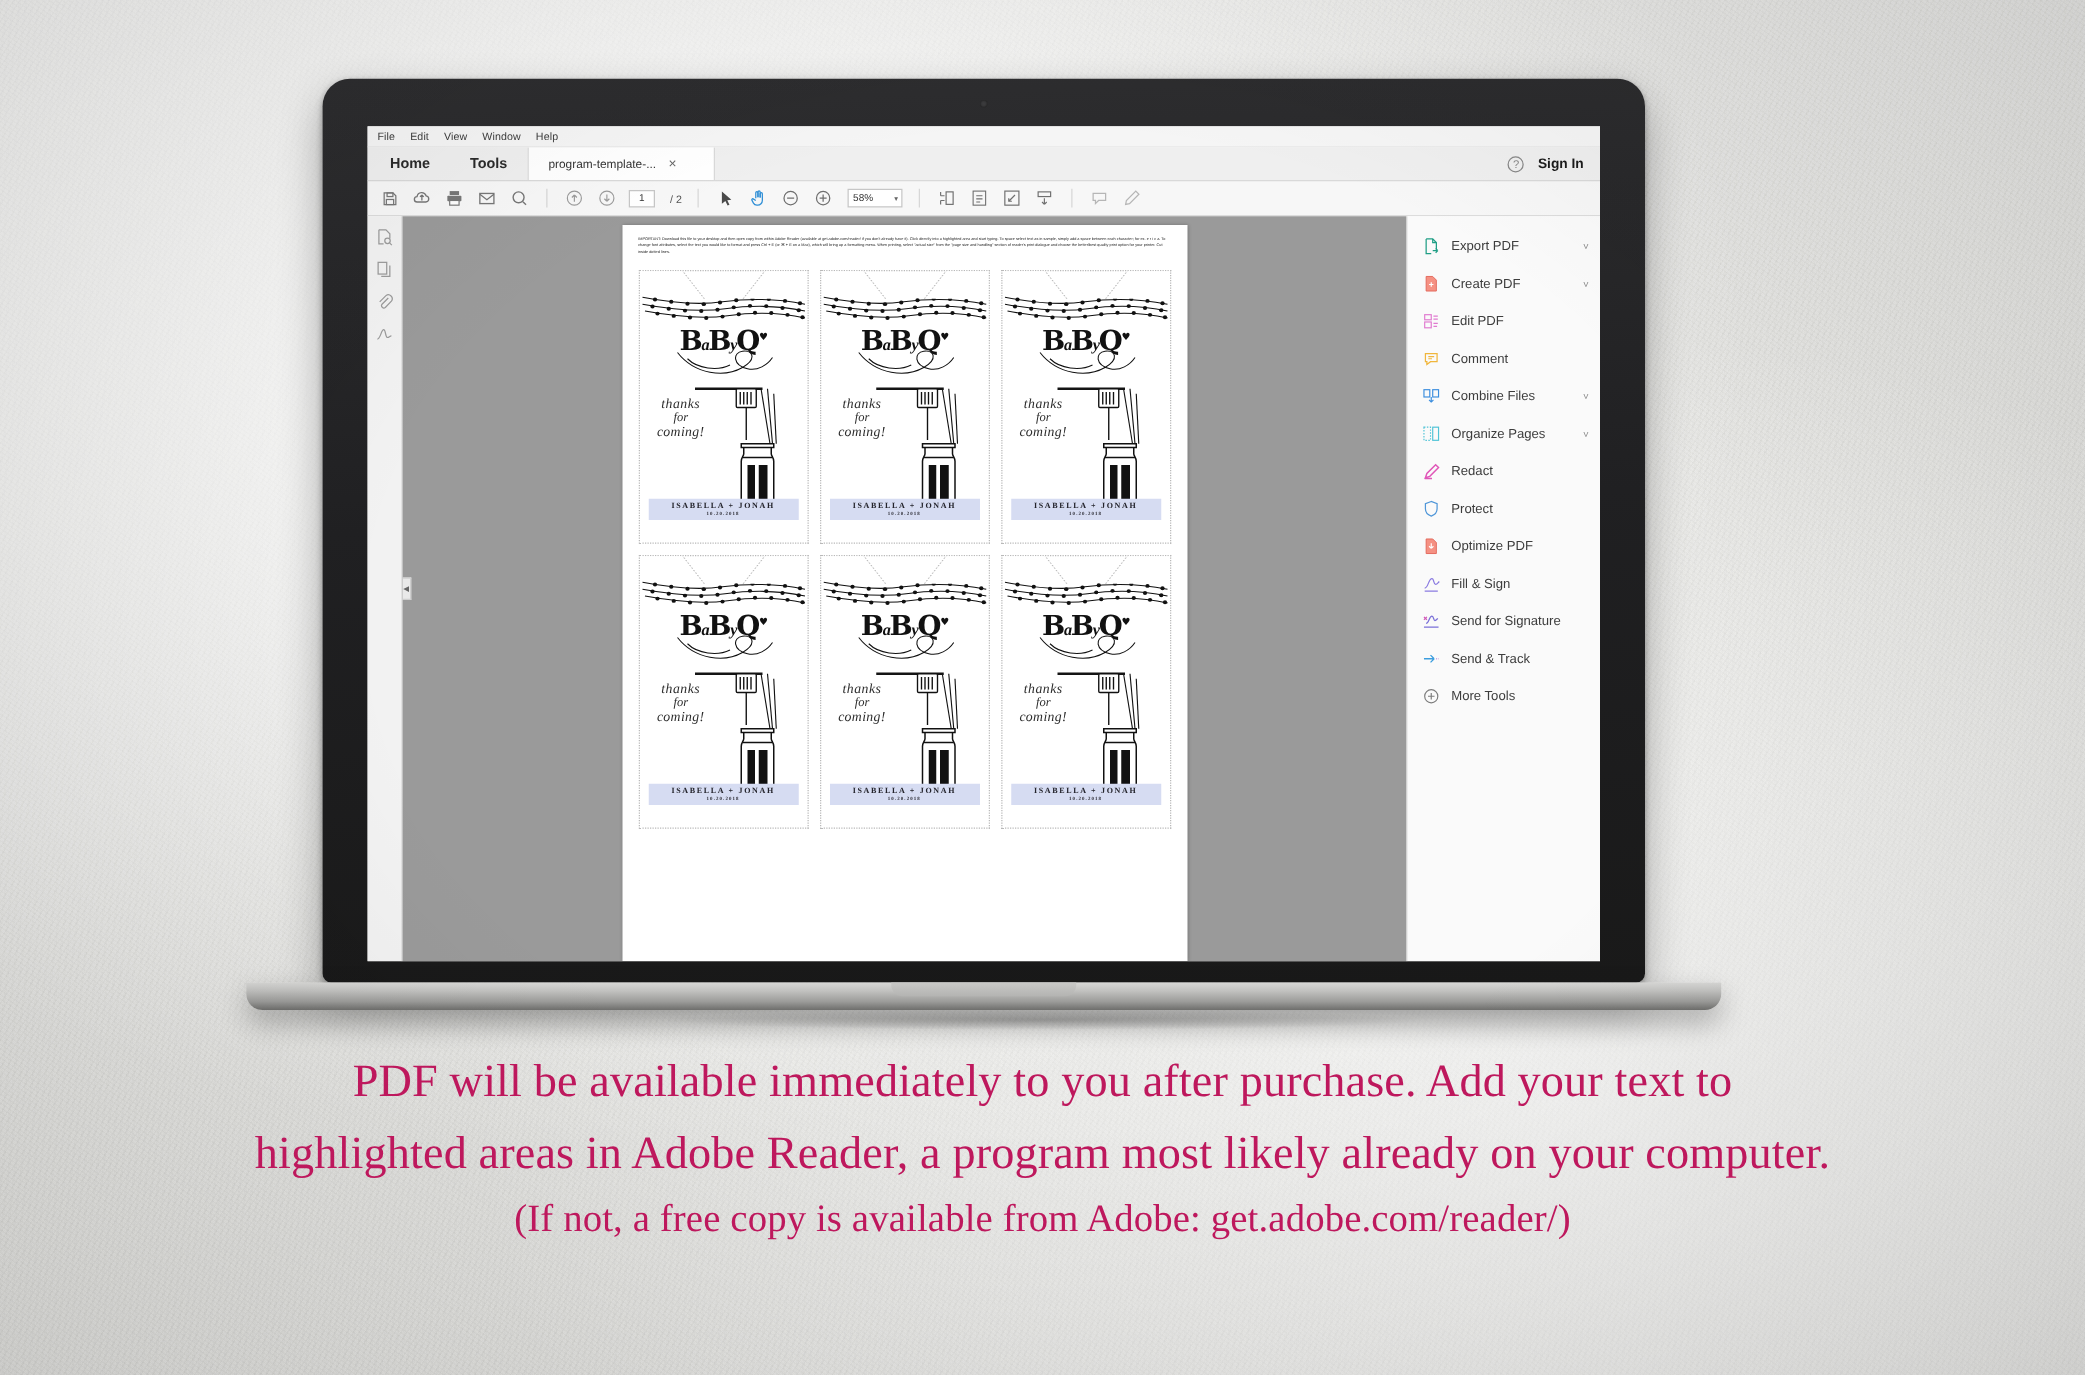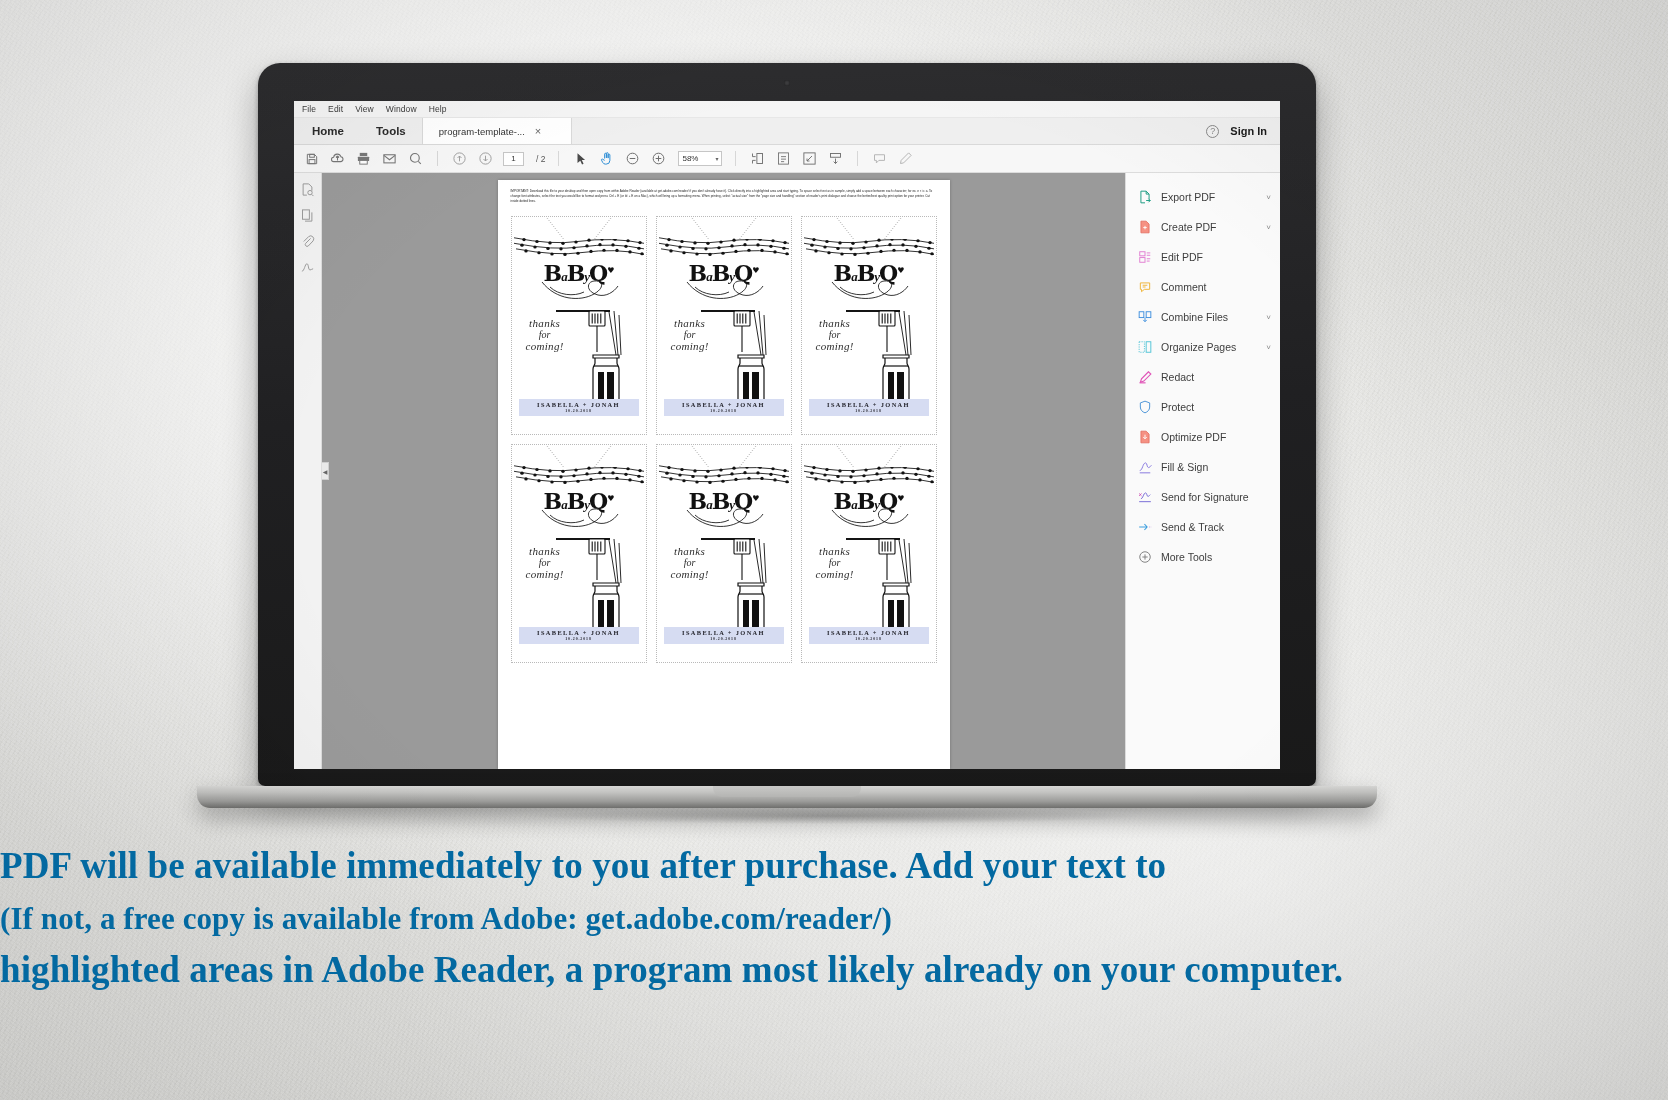--- a/index.html
+++ b/index.html
@@ -205,23 +205,22 @@
     letter-spacing: 1.35px; color: #24242c;
   }
   .tag-field .date {
     font-family: "Liberation Serif", serif; font-size: 3.9px; font-weight: 700;
     letter-spacing: .9px; color: #2a2a32; margin-top: 1px;
   }
 
   
   #caption {
     position: absolute; left: 0; right: 0; top: 838px;
-    font-family: "Liberation Serif", serif;
-    color: #0369a1;
-    font-weight: bold;
+    text-align: center; font-family: "Liberation Serif", serif;
+    color: #be185d;
   }
   #caption .line { font-size: 37px; line-height: 1.53; letter-spacing: .1px; }
   #caption .line.small { font-size: 31px; }
 </style>
 </head>
 <body>
 
 <div id="wall"></div>
 
 <div id="laptop">
@@ -1012,15 +1011,15 @@
   <div id="base">
     <div id="notch"></div>
   </div>
 </div>
 <div id="baseshadow"></div>
 
 <div id="vig"></div>
 
 <div id="caption">
   <div class="line">PDF will be available immediately to you after purchase.  Add your text to</div>
+  <div class="line">highlighted areas in Adobe Reader, a program most likely already on your computer.</div>
   <div class="line small">(If not, a free copy is available from Adobe: get.adobe.com/reader/)</div>
-  <div class="line">highlighted areas in Adobe Reader, a program most likely already on your computer.</div>
 </div>
 
 </body></html>

